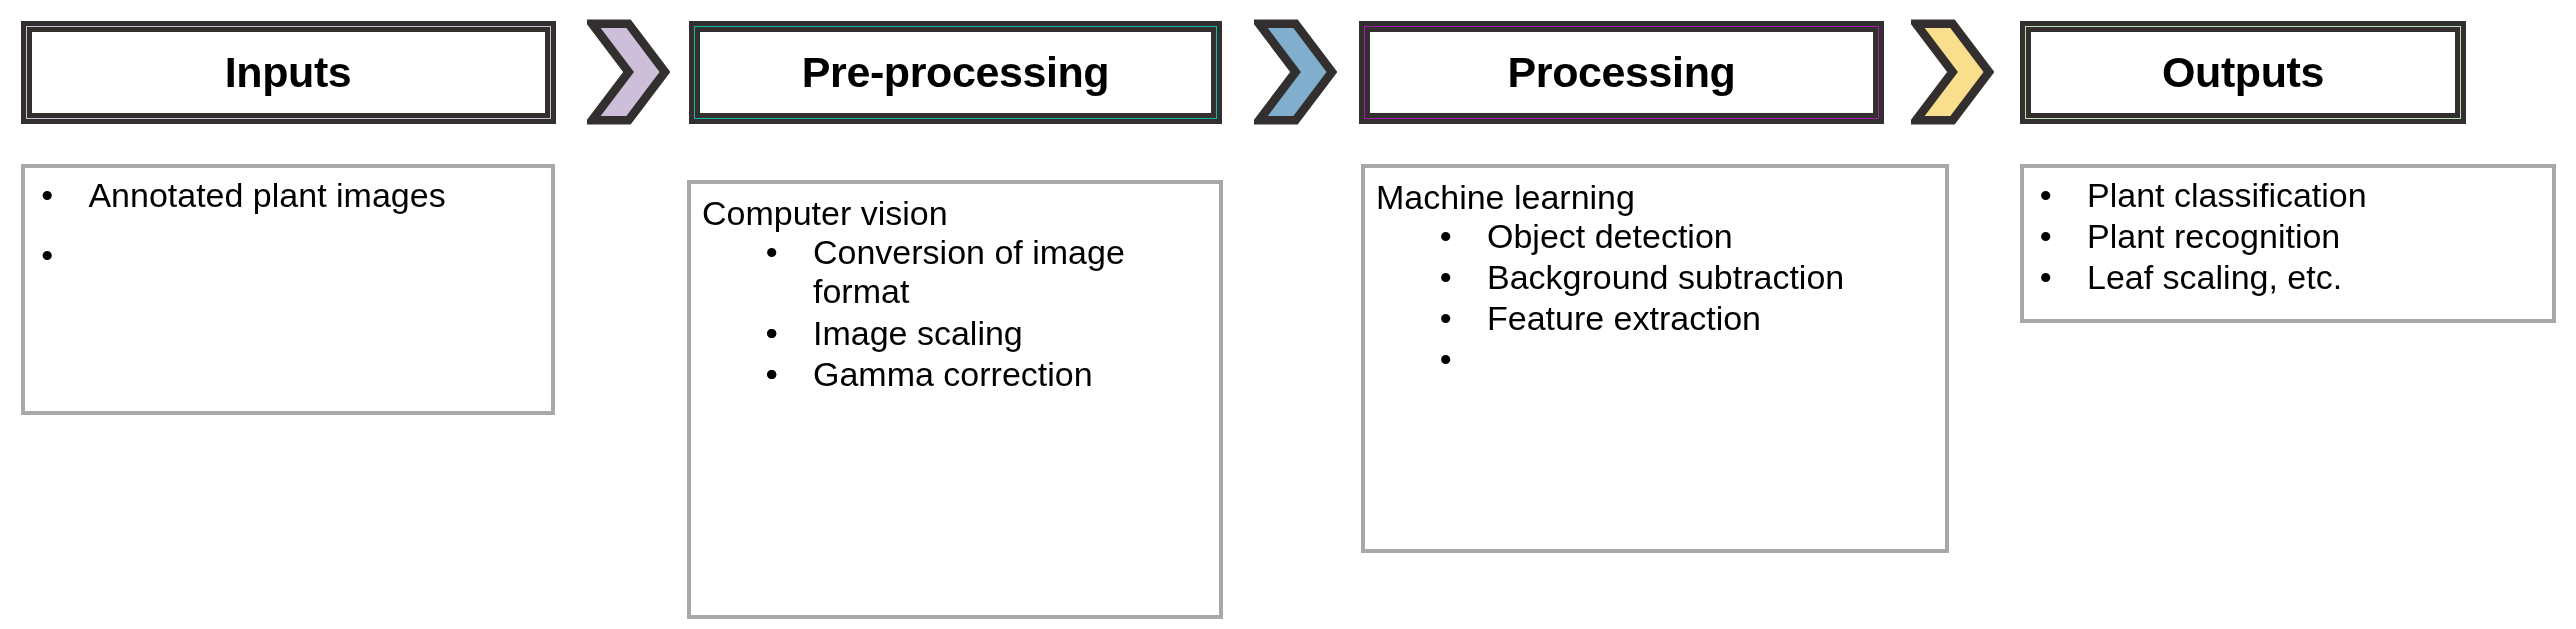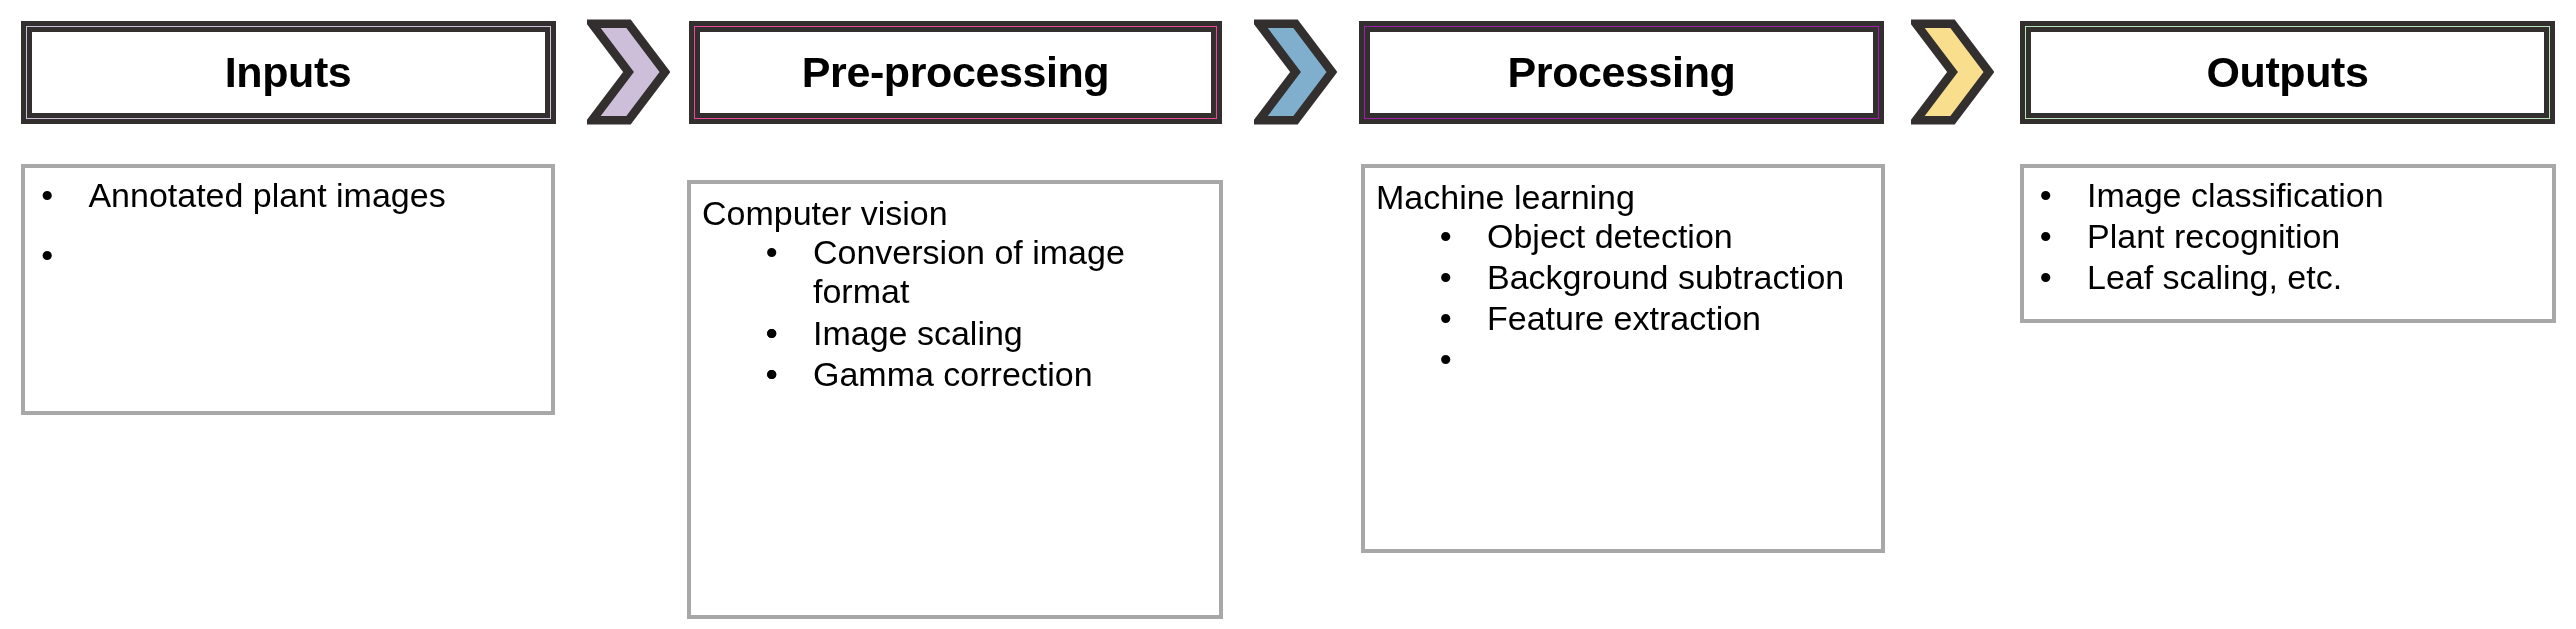--- a/index.html
+++ b/index.html
@@ -126,21 +126,21 @@
       <li>
         <span class="bullet-dot">•</span>
         <span>Annotated plant images</span>
       </li>
       <li>
         <span class="bullet-dot">•</span>
       </li>
     </ul>
   </div>
 
-  <div class="stage-header" style="left:689px; width:533px; background:#ec4899;">
+  <div class="stage-header" style="left:689px; width:533px; background:#14b8a6;">
     <div class="band">
       <div class="inner">
         <span class="title">Pre-processing</span>
       </div>
     </div>
   </div>
 
   <div class="chevron" style="left:1254px;">
     <svg viewBox="0 0 104 134" xmlns="http://www.w3.org/2000/svg">
       <polygon points="6,6 52,6 98,67 52,128 6,128 52,67" fill="#7FAFCC" stroke="#332F2E" stroke-width="11" stroke-linejoin="miter"></polygon>
@@ -178,54 +178,54 @@
       </div>
     </div>
   </div>
 
   <div class="chevron" style="left:1911px;">
     <svg viewBox="0 0 104 134" xmlns="http://www.w3.org/2000/svg">
       <polygon points="6,6 52,6 98,67 52,128 6,128 52,67" fill="#F8DE8D" stroke="#332F2E" stroke-width="11" stroke-linejoin="miter"></polygon>
     </svg>
   </div>
 
-  <div class="content-box" style="left:1361px; top:164px; width:524px; height:389px;">
+  <div class="content-box" style="left:1361px; top:164px; width:588px; height:389px;">
     <div class="heading">Machine learning</div>
     <ul class="bullets indented">
       <li>
         <span class="bullet-dot">•</span>
         <span>Object detection</span>
       </li>
       <li>
         <span class="bullet-dot">•</span>
         <span>Background subtraction</span>
       </li>
       <li>
         <span class="bullet-dot">•</span>
         <span>Feature extraction</span>
       </li>
       <li>
         <span class="bullet-dot">•</span>
       </li>
     </ul>
   </div>
 
-  <div class="stage-header" style="left:2020px; width:535px; background:#B9E3B9;">
+  <div class="stage-header" style="left:2020px; width:446px; background:#B9E3B9;">
     <div class="band">
       <div class="inner">
         <span class="title">Outputs</span>
       </div>
     </div>
   </div>
 
   <div class="content-box" style="left:2020px; top:164px; width:536px; height:159px;">
     <ul class="bullets">
       <li>
         <span class="bullet-dot">•</span>
-        <span>Image classification</span>
+        <span>Plant classification</span>
       </li>
       <li>
         <span class="bullet-dot">•</span>
         <span>Plant recognition</span>
       </li>
       <li>
         <span class="bullet-dot">•</span>
         <span>Leaf scaling, etc.</span>
       </li>
     </ul>

